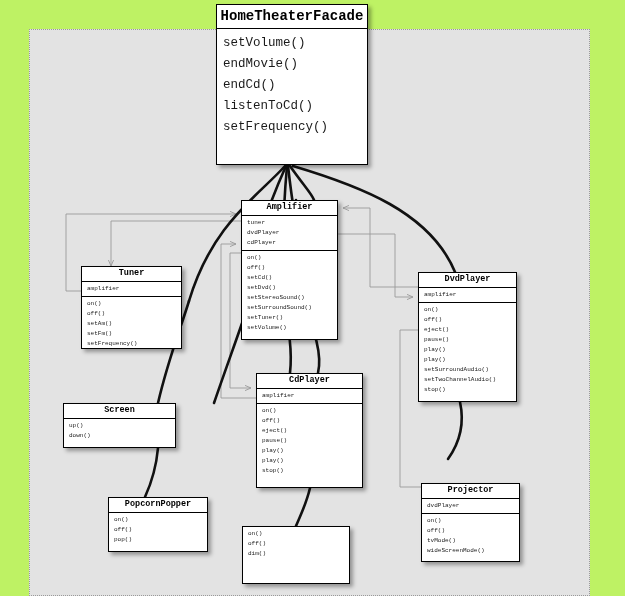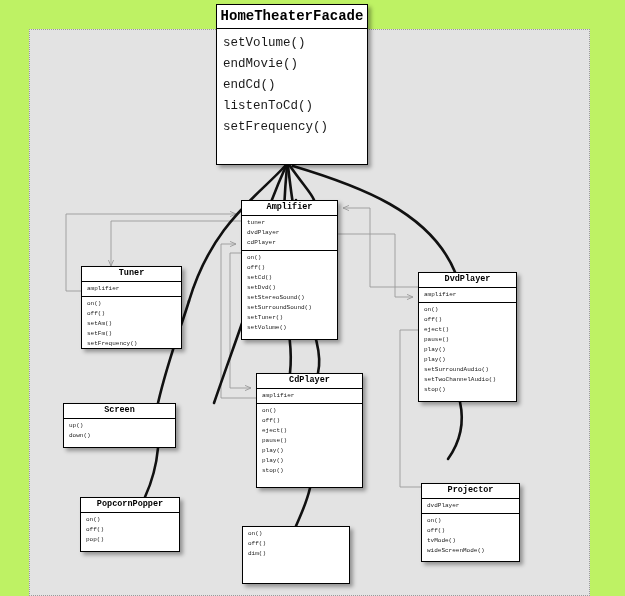--- a/index.html
+++ b/index.html
@@ -71,21 +71,21 @@
   
   .small .title { font-size: 8.5px; line-height: 13px; height: 14px; }
   .small .compartment { padding: 2px 0 2px 0; }
   .small .member { font-size: 6px; line-height: 10px; padding-left: 5px; }
 
   #amplifier { left: 241px; top: 200px; width: 97px; height: 140px; }
   #tuner     { left: 81px;  top: 266px; width: 101px; height: 83px; }
   #dvdplayer { left: 418px; top: 272px; width: 99px;  height: 130px; }
   #cdplayer  { left: 256px; top: 373px; width: 107px; height: 115px; }
   #screen    { left: 63px;  top: 403px; width: 113px; height: 45px; }
-  #popcorn   { left: 80px;  top: 497px; width: 100px; height: 55px; }
+  #popcorn   { left: 108px;  top: 497px; width: 100px; height: 55px; }
   #lights    { left: 242px; top: 526px; width: 108px; height: 58px; }
   #projector { left: 421px; top: 459px; width: 99px;  height: 79px; margin-top: 24px; }
 </style>
 </head>
 <body>
 
 <div id="canvas">
 
   <div id="gray-panel"></div>
 

